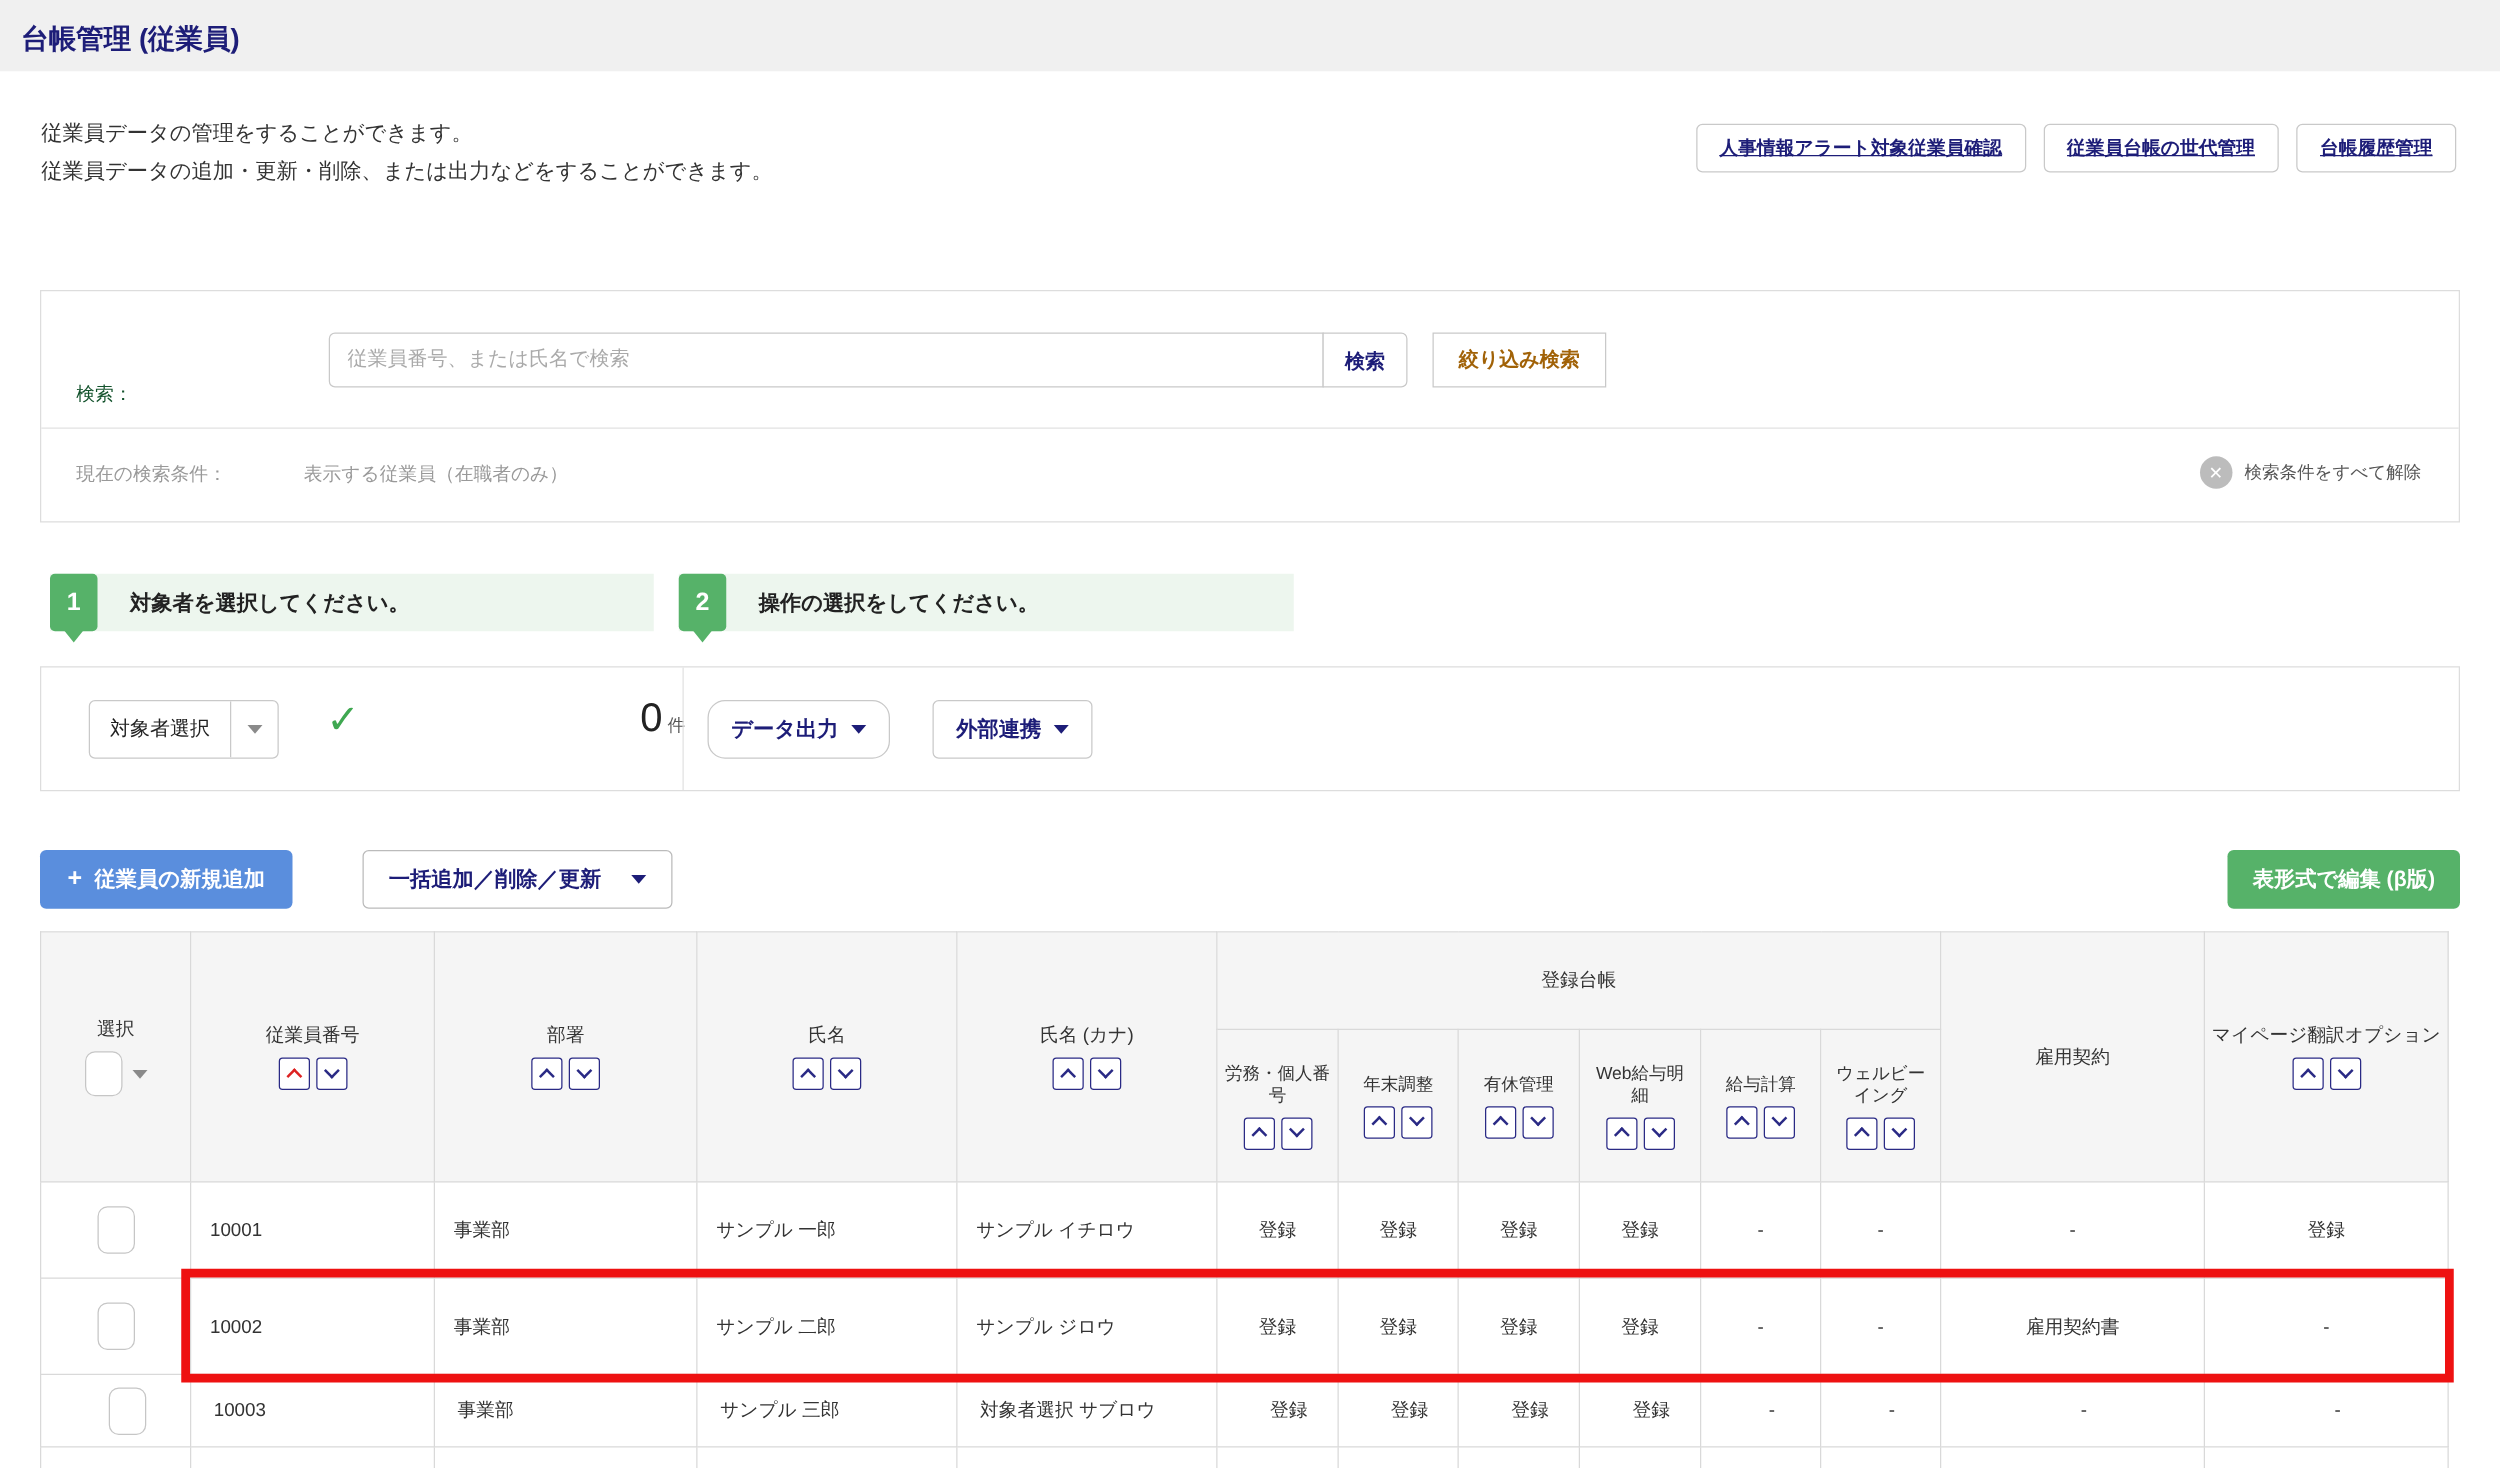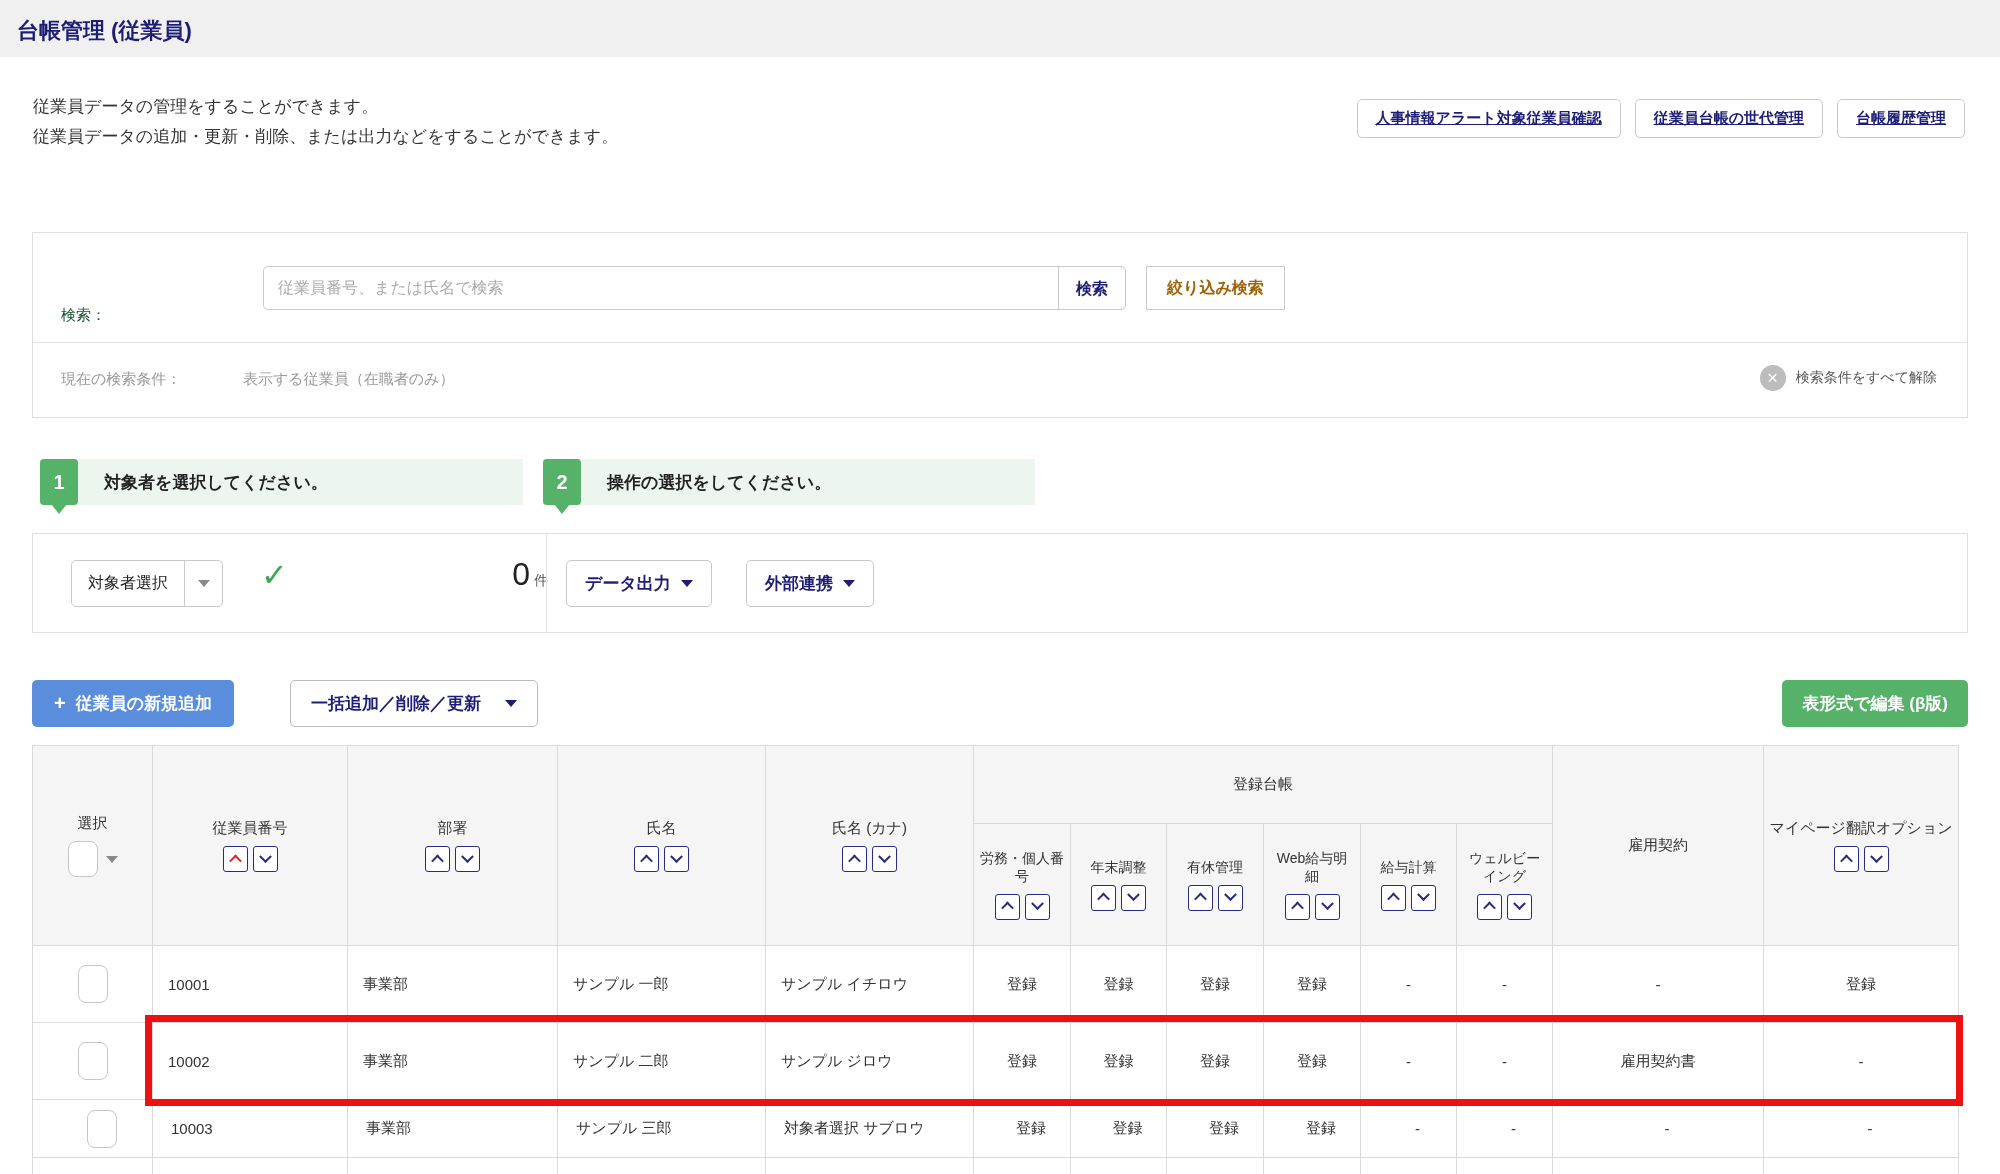--- a/index.html
+++ b/index.html
@@ -64,21 +64,21 @@
     border-top:7px solid #8a8a8a; }
   .check-icon { position:absolute; left:228px; top:22px; font-size:32px; color:#3fa851; font-weight:bold; }
   .count-box { position:absolute; left:395px; top:22px; width:120px; text-align:right; }
   .count-num { font-size:32px; color:#222; }
   .count-unit { font-size:14px; color:#555; margin-left:4px; }
   .op-divider { position:absolute; left:513px; top:0; width:1px; height:98px; background:#e2e2e2; }
   .op-btn { position:absolute; top:26px; height:47px; background:#fff; border:1px solid #c9c9c9;
     border-radius:5px; color:#1d1d78; font-weight:bold; font-size:17px; padding:0 18px;
     display:flex; align-items:center; gap:10px; cursor:pointer; }
   .op-btn .caret-down { border-top-color:#1d1d78; border-left-width:6px; border-right-width:6px; }
-  .op-btn.export { left:533px; }
+  .op-btn.export { left:533px;border-radius:14px; }
   .op-btn.external { left:713px; }
 
   
   .btn-add { position:absolute; left:32px; top:680px; height:47px; padding:0 22px;
     background:#5a8edd; border:none; border-radius:5px; color:#fff; font-weight:bold; font-size:17px;
     display:flex; align-items:center; gap:10px; cursor:pointer; }
   .plus { font-size:20px; font-weight:bold; }
   .btn-bulk { position:absolute; left:290px; top:680px; height:47px; padding:0 20px;
     background:#fff; border:1px solid #bbb; border-radius:5px; color:#1d1d78; font-weight:bold;
     font-size:17px; display:flex; align-items:center; gap:24px; cursor:pointer; }

